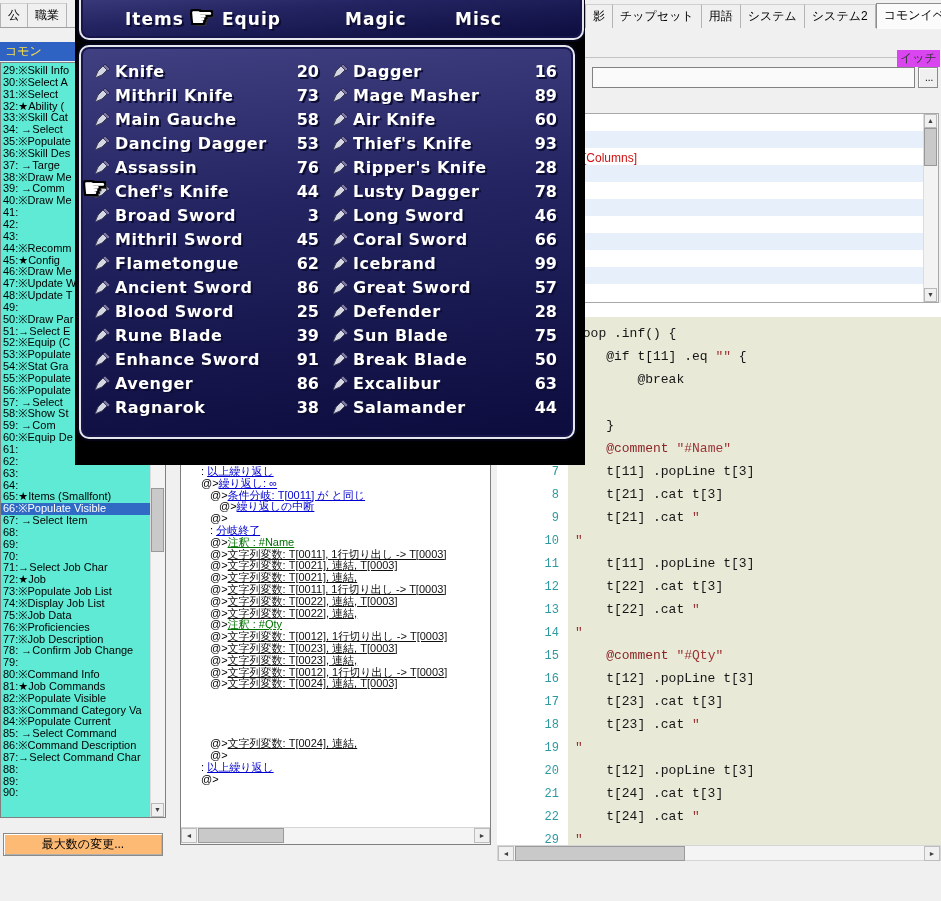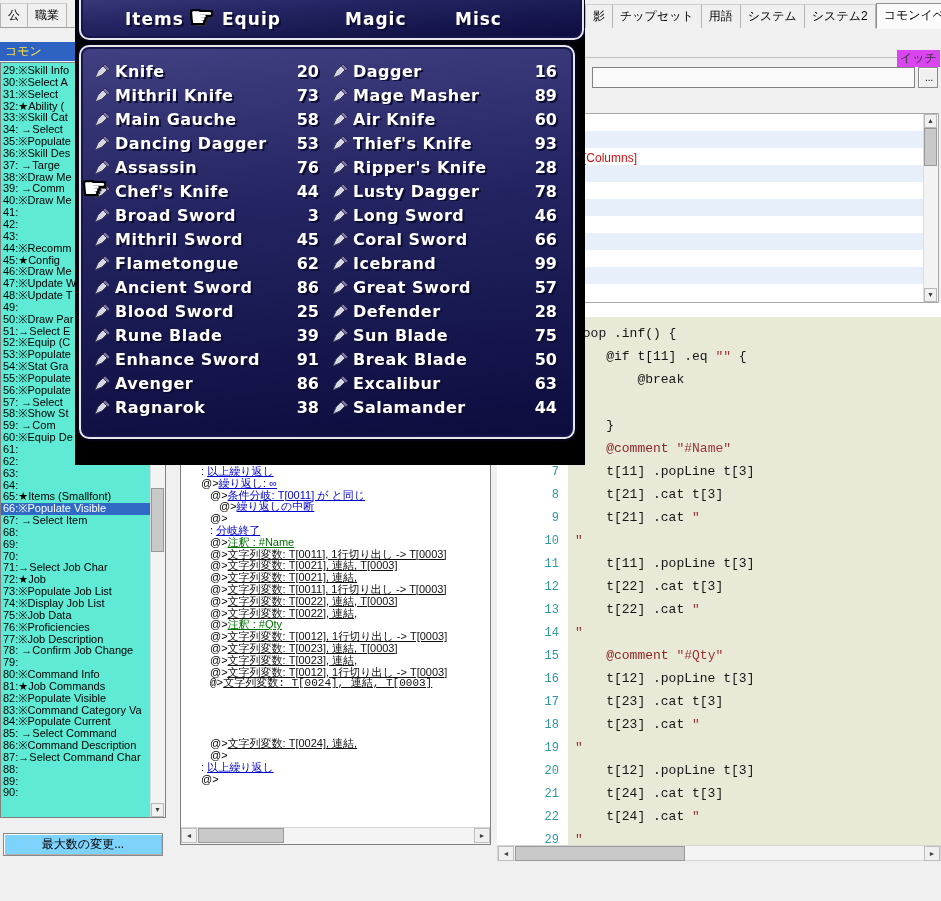--- a/index.html
+++ b/index.html
@@ -23,21 +23,21 @@
   .sidebar{position:absolute;left:0;top:62px;width:166px;height:756px;background:#5eead4;border:1px solid #808080;box-sizing:border-box;overflow:hidden;}
   .sb-items{position:absolute;left:0;top:2px;right:14px;}
   .sb-row{height:11.85px;line-height:11.85px;font-size:11px;white-space:nowrap;overflow:hidden;padding-left:2px;}
   .sb-row.sel{background:#316ac5;color:#fff;}
   .sb-scroll{position:absolute;top:0;right:0;bottom:0;width:14px;background:#f3f3f3;border-left:1px solid #dcdcdc;}
   .sb-btn{position:absolute;left:0;width:13px;height:14px;background:#f0f0f0;border:1px solid #b9b9b9;box-sizing:border-box;
           font-size:7px;color:#404040;text-align:center;line-height:12px;}
   .sb-up{top:0;} .sb-down{bottom:0;}
   .sb-thumb{position:absolute;left:0;top:425px;width:13px;height:64px;background:#c9c9c9;border:1px solid #989898;box-sizing:border-box;}
   
-  .max-btn{position:absolute;left:3px;top:833px;width:160px;height:23px;background:#7dd3fc;
+  .max-btn{position:absolute;left:3px;top:833px;width:160px;height:23px;background:#fdba74;
            border:1px solid #8a8a8a;box-shadow:inset 1px 1px 0 #fff,inset -1px -1px 0 #b0b0b0;
            font-size:12px;font-family:"Liberation Sans",sans-serif;}
   
   .event-panel{position:absolute;left:180px;top:40px;width:311px;height:805px;background:#fff;
                border:1px solid #808080;box-sizing:border-box;overflow:hidden;}
   .ev-lines{position:absolute;left:16px;top:425px;right:0;}
   .ev-line{height:11.8px;line-height:11.8px;font-size:11px;white-space:nowrap;}
   .ev-prefix{color:#000;}
   .ev-body{text-decoration:underline;}
   .ev-body.loop,.ev-body.branch{color:#0000d0;}
@@ -203,21 +203,21 @@
         <div class="ev-line" style="padding-left: 13px;"><span class="ev-prefix">@&gt;</span><span class="ev-body strvar">文字列変数: T[0021], 連結, T[0003]</span></div>
         <div class="ev-line" style="padding-left: 13px;"><span class="ev-prefix">@&gt;</span><span class="ev-body strvar">文字列変数: T[0021], 連結, </span></div>
         <div class="ev-line" style="padding-left: 13px;"><span class="ev-prefix">@&gt;</span><span class="ev-body strvar">文字列変数: T[0011], 1行切り出し -&gt; T[0003]</span></div>
         <div class="ev-line" style="padding-left: 13px;"><span class="ev-prefix">@&gt;</span><span class="ev-body strvar">文字列変数: T[0022], 連結, T[0003]</span></div>
         <div class="ev-line" style="padding-left: 13px;"><span class="ev-prefix">@&gt;</span><span class="ev-body strvar">文字列変数: T[0022], 連結, </span></div>
         <div class="ev-line" style="padding-left: 13px;"><span class="ev-prefix">@&gt;</span><span class="ev-body comment">注釈 : #Qty</span></div>
         <div class="ev-line" style="padding-left: 13px;"><span class="ev-prefix">@&gt;</span><span class="ev-body strvar">文字列変数: T[0012], 1行切り出し -&gt; T[0003]</span></div>
         <div class="ev-line" style="padding-left: 13px;"><span class="ev-prefix">@&gt;</span><span class="ev-body strvar">文字列変数: T[0023], 連結, T[0003]</span></div>
         <div class="ev-line" style="padding-left: 13px;"><span class="ev-prefix">@&gt;</span><span class="ev-body strvar">文字列変数: T[0023], 連結, </span></div>
         <div class="ev-line" style="padding-left: 13px;"><span class="ev-prefix">@&gt;</span><span class="ev-body strvar">文字列変数: T[0012], 1行切り出し -&gt; T[0003]</span></div>
-        <div class="ev-line" style="padding-left: 13px; font-family: Liberation Mono, monospace;"><span class="ev-prefix">@&gt;</span><span class="ev-body strvar">文字列変数: T[0024], 連結, T[0003]</span></div>
+        <div class="ev-line" style="padding-left: 13px;"><span class="ev-prefix">@&gt;</span><span class="ev-body strvar">文字列変数: T[0024], 連結, T[0003]</span></div>
         <div class="ev-line" style="padding-left: 13px; margin-top: 48px;"><span class="ev-prefix">@&gt;</span><span class="ev-body strvar">文字列変数: T[0024], 連結, </span></div>
         <div class="ev-line" style="padding-left: 13px;"><span class="ev-prefix">@&gt;</span><span class="ev-body plain"></span></div>
         <div class="ev-line" style="padding-left: 4px;"><span class="ev-prefix">: </span><span class="ev-body loop">以上繰り返し</span></div>
         <div class="ev-line" style="padding-left: 4px;"><span class="ev-prefix">@&gt;</span><span class="ev-body plain"></span></div>
       </div>
     <div class="hscroll">
       <div class="hs-btn hs-left">◄</div>
       <div class="hs-thumb"></div>
       <div class="hs-btn hs-right">►</div>
     </div>

